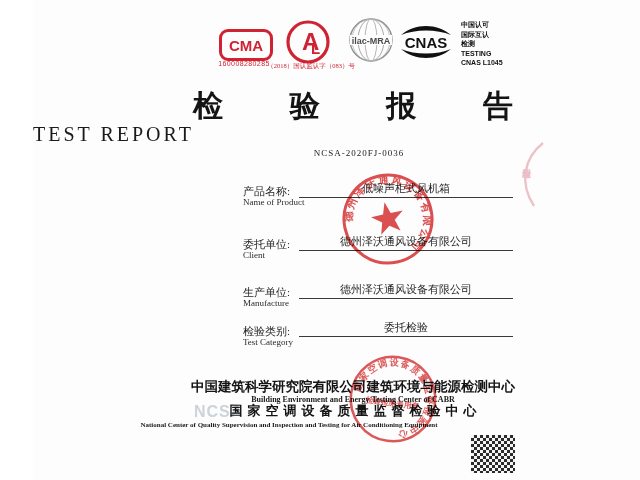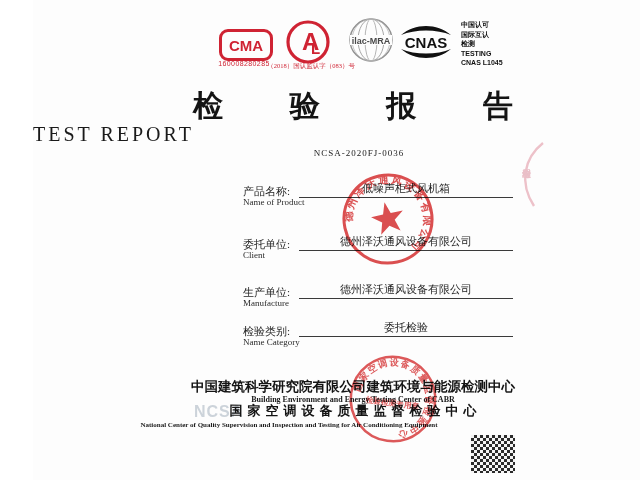--- a/index.html
+++ b/index.html
@@ -104,21 +104,21 @@
 
   <div class="abs field-label-cn" style="top:237px">委托单位:</div>
   <div class="abs field-label-en" style="top:250px">Client</div>
   <div class="abs field-line" style="top:234px">德州泽沃通风设备有限公司</div>
 
   <div class="abs field-label-cn" style="top:285px">生产单位:</div>
   <div class="abs field-label-en" style="top:298px">Manufacture</div>
   <div class="abs field-line" style="top:282px">德州泽沃通风设备有限公司</div>
 
   <div class="abs field-label-cn" style="top:324px">检验类别:</div>
-  <div class="abs field-label-en" style="top:337px">Name Category</div>
+  <div class="abs field-label-en" style="top:337px">Test Category</div>
   <div class="abs field-line" style="top:320px">委托检验</div>
 
   <div class="abs org-cn">中国建筑科学研究院有限公司建筑环境与能源检测中心</div>
   <div class="abs org-en">Building Environment and Energy Testing Center of CABR</div>
   <div class="abs ncsa-mark">NCSA</div>
   <div class="abs center-cn">国家空调设备质量监督检验中心</div>
   <div class="abs center-en">National Center of Quality Supervision and Inspection and Testing for Air Conditioning Equipment</div>
 
   <div class="abs qr"></div>
 

